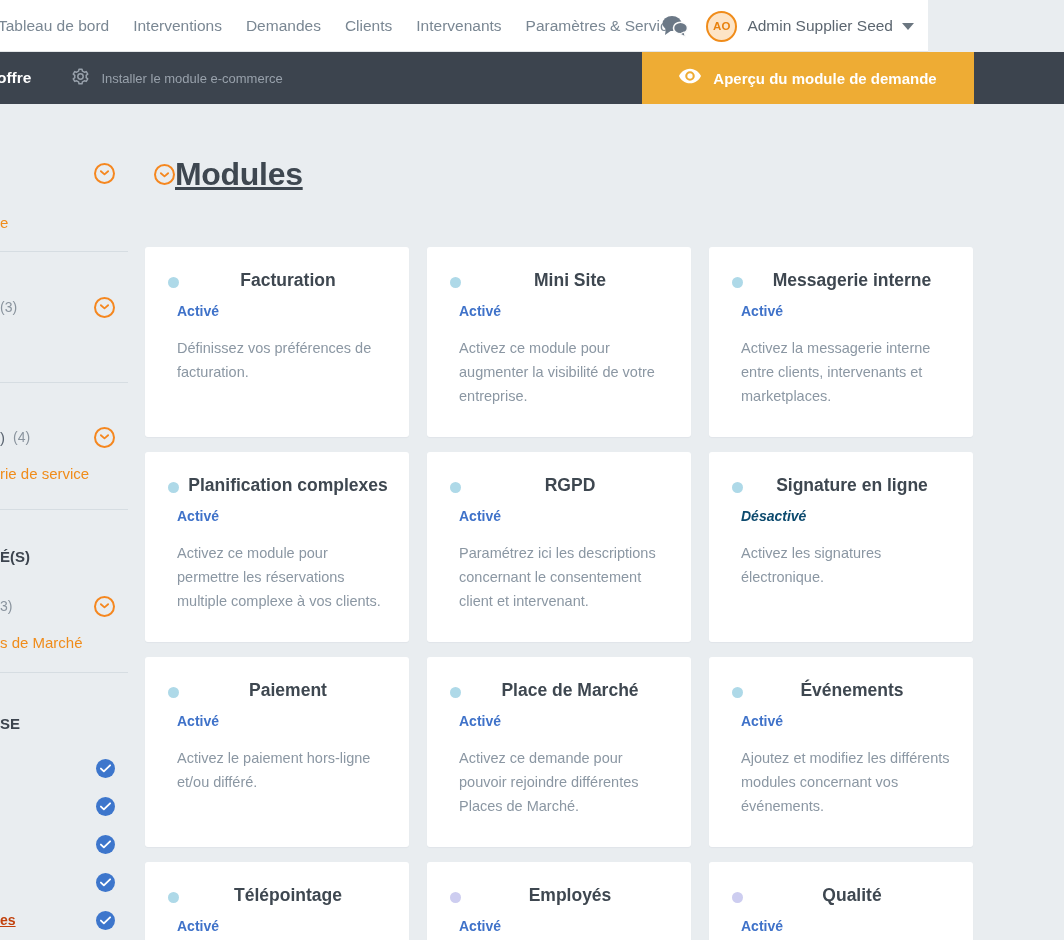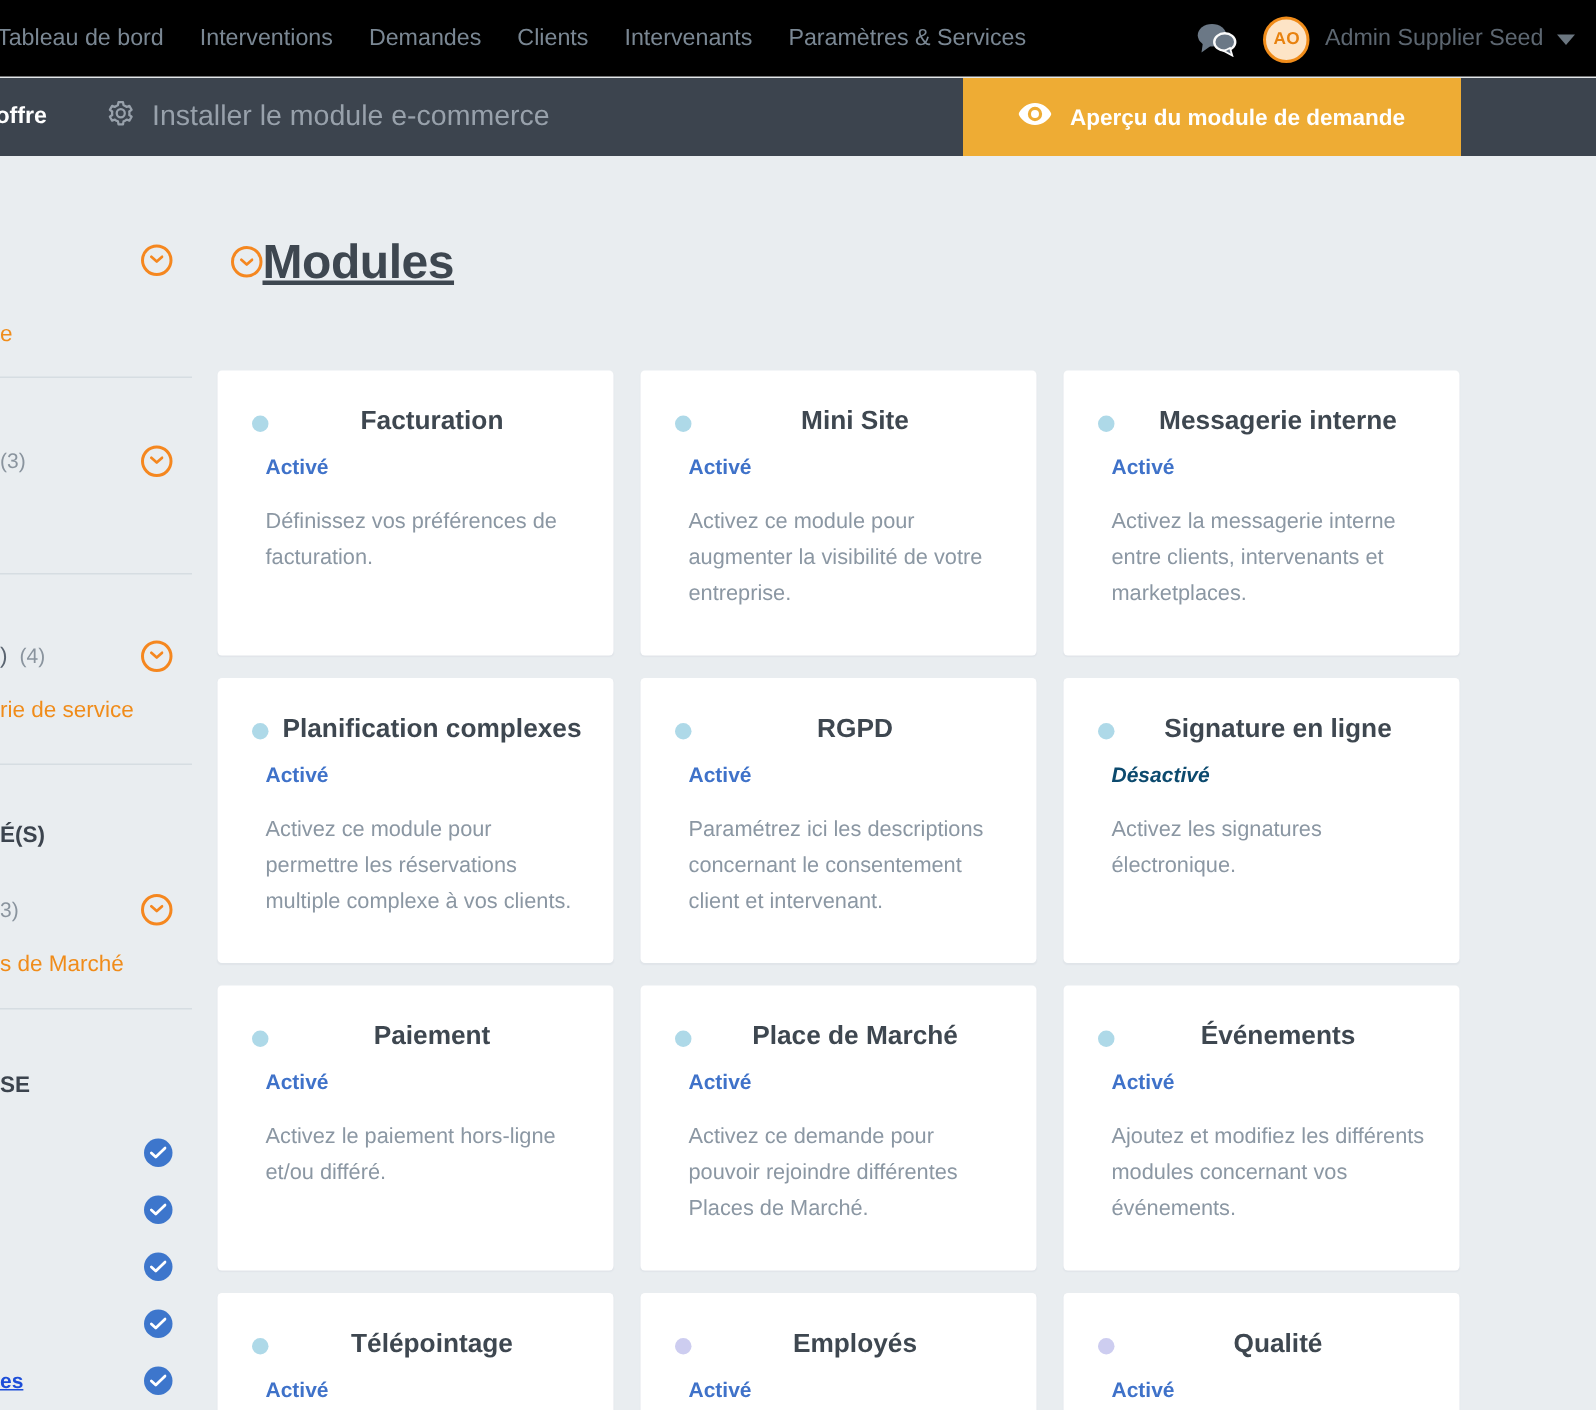--- a/index.html
+++ b/index.html
@@ -9,22 +9,22 @@
     width: 1064px; height: 940px;
     overflow: hidden;
     background: #e9edf0;
     font-family: "Liberation Sans", "DejaVu Sans", sans-serif;
     -webkit-font-smoothing: antialiased;
   }
 
   
   .topnav {
     position: absolute; top: 0; left: 0;
-    width: 1064px; height: 52px;
-    background: #000000;
+    width: 928px; height: 52px;
+    background: #ffffff;
     border-bottom: 1px solid #e3e6e8;
     display: flex; align-items: center;
   }
   .topnav-links {
     display: flex; align-items: center;
     margin-left: -14px;
   }
   .topnav-link {
     color: #7a8793;
     font-size: 15.5px;
@@ -62,21 +62,21 @@
   .toolbar-offer {
     color: #ffffff; font-size: 15.5px; font-weight: bold;
     margin-left: -24px; padding-right: 10px; white-space: nowrap;
     cursor: pointer;
   }
   .toolbar-item {
     display: flex; align-items: center;
     margin-left: 30px; cursor: pointer;
   }
   .toolbar-item-label {
-    color: #98a1ab; font-size: 19px; margin-left: 11px; white-space: nowrap;
+    color: #98a1ab; font-size: 13px; margin-left: 11px; white-space: nowrap;
   }
   .toolbar-cta {
     position: absolute; left: 642px; top: 0;
     width: 332px; height: 52px;
     background: #eeac34;
     display: flex; align-items: center; justify-content: center;
     cursor: pointer;
   }
   .toolbar-cta-label {
     color: #ffffff; font-size: 15px; font-weight: bold;
@@ -306,21 +306,21 @@
     </span>
   </div>
   <div class="lp-row" style="top:767px; height:22px; padding-right:13px;">
     <span class="check-circle">
       <svg width="11" height="9" viewBox="0 0 12 9" aria-hidden="true">
           <path d="M1 4.6l3.2 3L11 1" fill="none" stroke="#ffffff" stroke-width="2" stroke-linecap="round" stroke-linejoin="round"></path>
         </svg>
     </span>
   </div>
   <div class="lp-row" style="top:805px; height:22px; padding-right:13px; justify-content:space-between;">
-    <span class="lp-text" style="font-weight:bold; font-size:14px; color:#1d4ed8;text-decoration:underline;">es</span>
+    <span class="lp-text" style="font-weight:bold; font-size:14px; color:#c2410c;text-decoration:underline;">es</span>
     <span class="check-circle">
       <svg width="11" height="9" viewBox="0 0 12 9" aria-hidden="true">
           <path d="M1 4.6l3.2 3L11 1" fill="none" stroke="#ffffff" stroke-width="2" stroke-linecap="round" stroke-linejoin="round"></path>
         </svg>
     </span>
   </div>
 </div>
 
 <div class="content">
 

